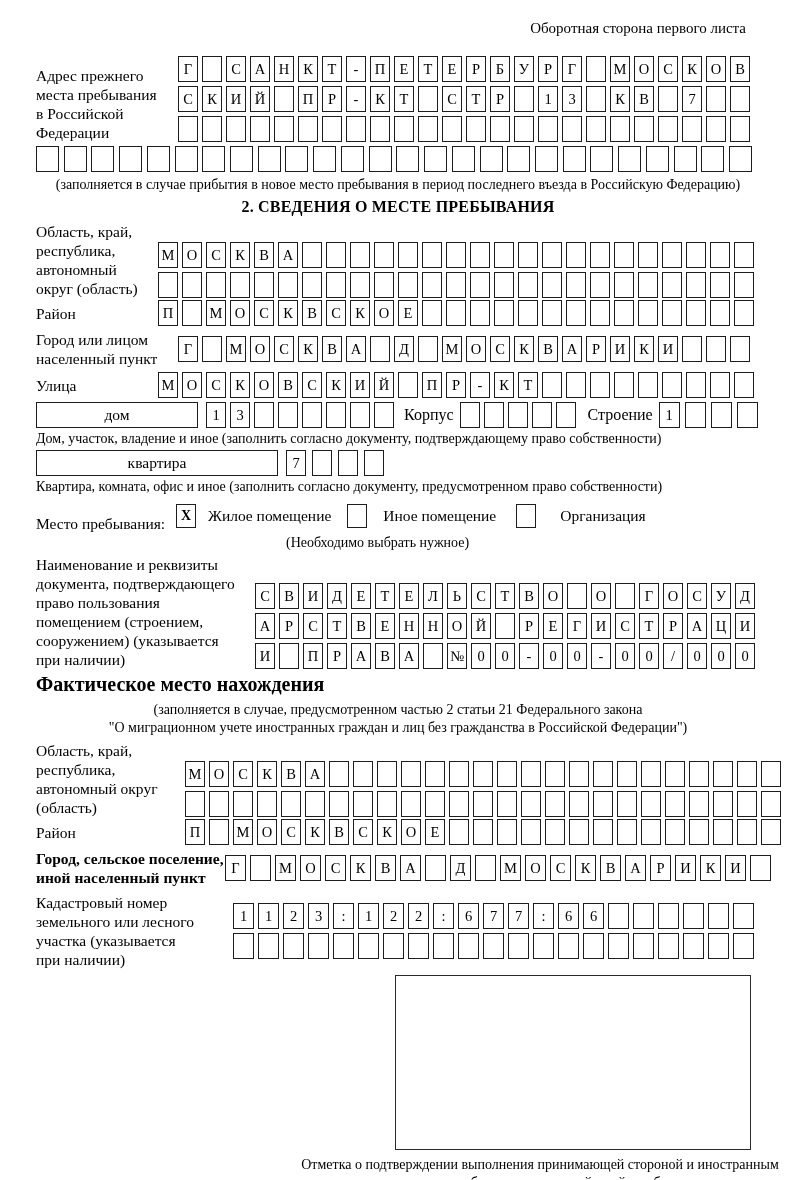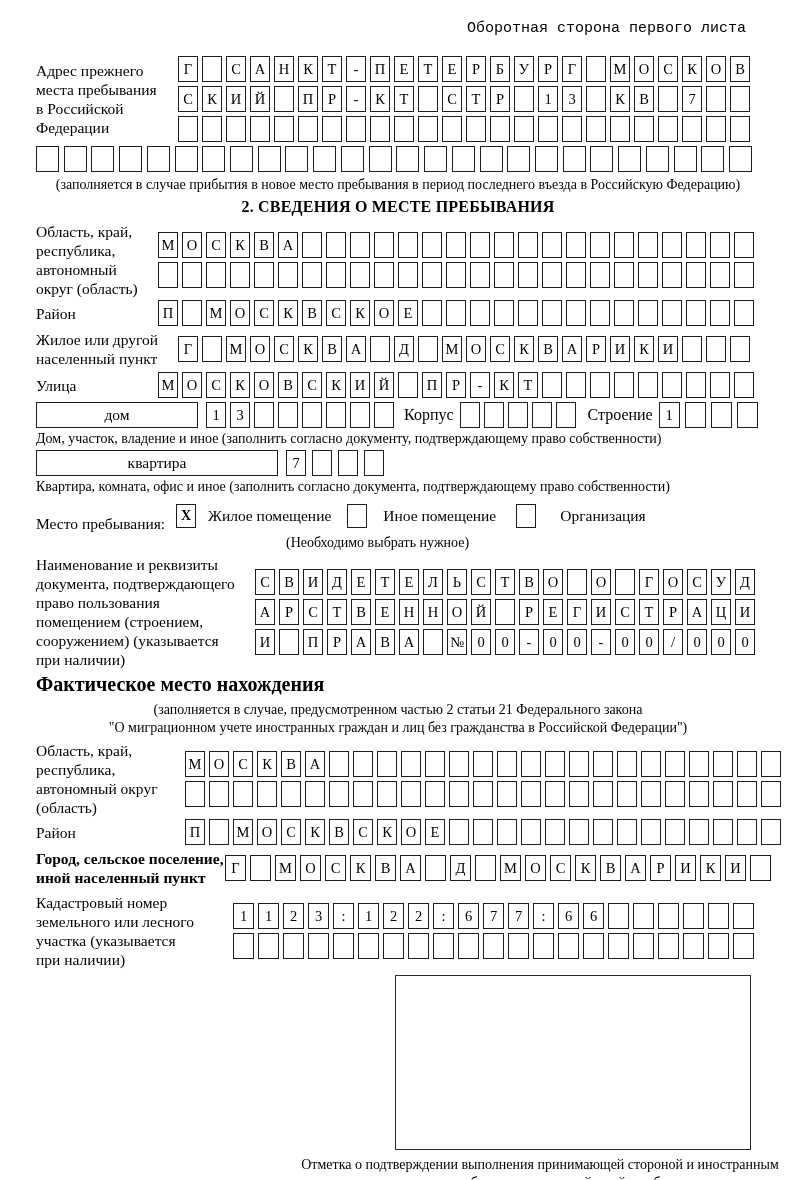--- a/index.html
+++ b/index.html
@@ -4,25 +4,25 @@
 <style>
   * { margin:0; padding:0; box-sizing:border-box; }
   html,body { background:#ffffff; }
   body {
     width:800px; height:1180px;
     font-family:"Liberation Serif","DejaVu Serif",serif;
     color:#000;
   }
   .page { position:relative; width:800px; height:1180px; padding:20px 40px 0 36px; overflow:hidden; }
 
-  .top-note { text-align:right; font-size:15px; padding-right:14px; margin-bottom:19px;font-family:Liberation Mono, monospace; }
+  .top-note { text-align:right; font-size:15px; padding-right:14px; margin-bottom:19px; }
 
   
   .field { display:flex; align-items:center; }
-  .v-top { align-items:center; }
+  .v-top { align-items:flex-end; }
   .v-center { align-items:center; }
   .f-label { flex:0 0 auto; font-size:15.5px; line-height:19px; white-space:pre-line; }
   .lw122 { width:122px; } .lw142 { width:142px; } .lw149 { width:149px; }
   .lw189 { width:189px;font-weight:bold; } .lw197 { width:197px; } .lw219 { width:219px; }
 
   .rows { display:flex; flex-direction:column; gap:4px; }
 
   .cells { display:flex; gap:4px; }
   .cell {
     flex:0 0 auto; width:20px; height:26px;
@@ -284,21 +284,21 @@
         <span class="cell"></span>
         <span class="cell"></span>
         <span class="cell"></span>
         <span class="cell"></span>
         <span class="cell"></span>
         <span class="cell"></span>
       </div>
   </div>
 
   <div class="field mb4">
-    <div class="f-label lw142">Жилое или другой
+    <div class="f-label lw142">Город или лицом
 населенный пункт</div>
     <div class="cells">
         <span class="cell">Г</span>
         <span class="cell"></span>
         <span class="cell">М</span>
         <span class="cell">О</span>
         <span class="cell">С</span>
         <span class="cell">К</span>
         <span class="cell">В</span>
         <span class="cell">А</span>
@@ -388,21 +388,21 @@
     <div class="wide-box">
         <span>квартира</span>
       </div>
     <div class="cells ml8 apt-cells">
         <span class="cell">7</span>
         <span class="cell"></span>
         <span class="cell"></span>
         <span class="cell"></span>
       </div>
   </div>
-  <div class="caption">Квартира, комната, офис и иное (заполнить согласно документа, подтверждающему право собственности)</div>
+  <div class="caption">Квартира, комната, офис и иное (заполнить согласно документу, предусмотренном право собственности)</div>
 
   <div class="stay-row">
     <span class="f-label">Место пребывания:</span>
     <span class="checkbox" style="margin-left:0;">X</span>
     <span class="opt-label" style="margin-left:12px;">Жилое помещение</span>
     <span class="checkbox" style="margin-left:16px;"></span>
     <span class="opt-label" style="margin-left:16px;">Иное помещение</span>
     <span class="checkbox" style="margin-left:20px;"></span>
     <span class="opt-label" style="margin-left:24px;">Организация</span>
   </div>

